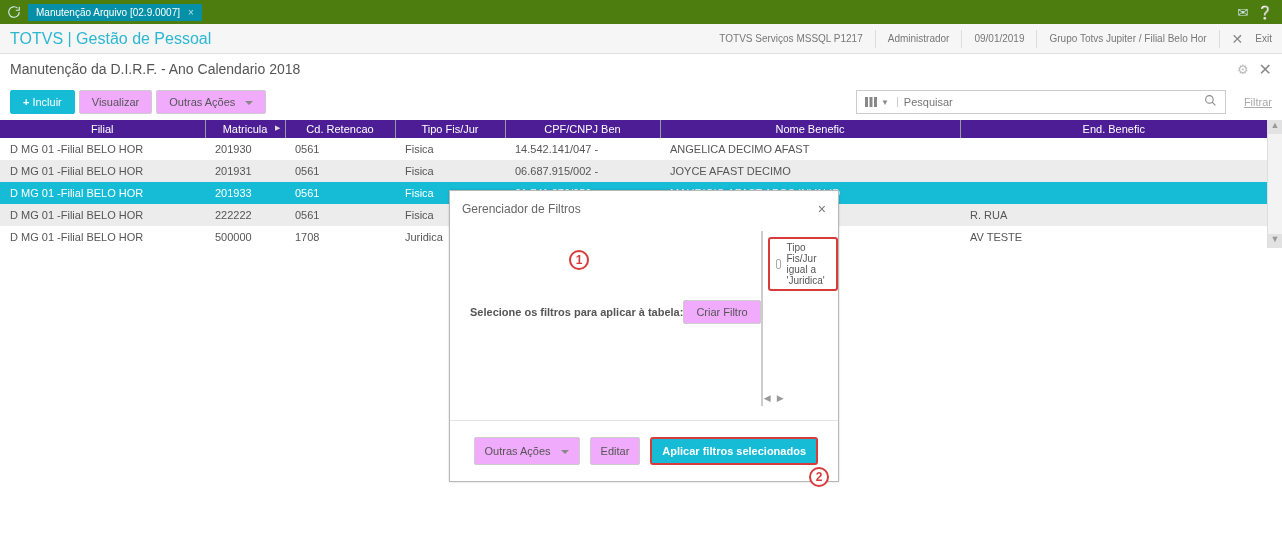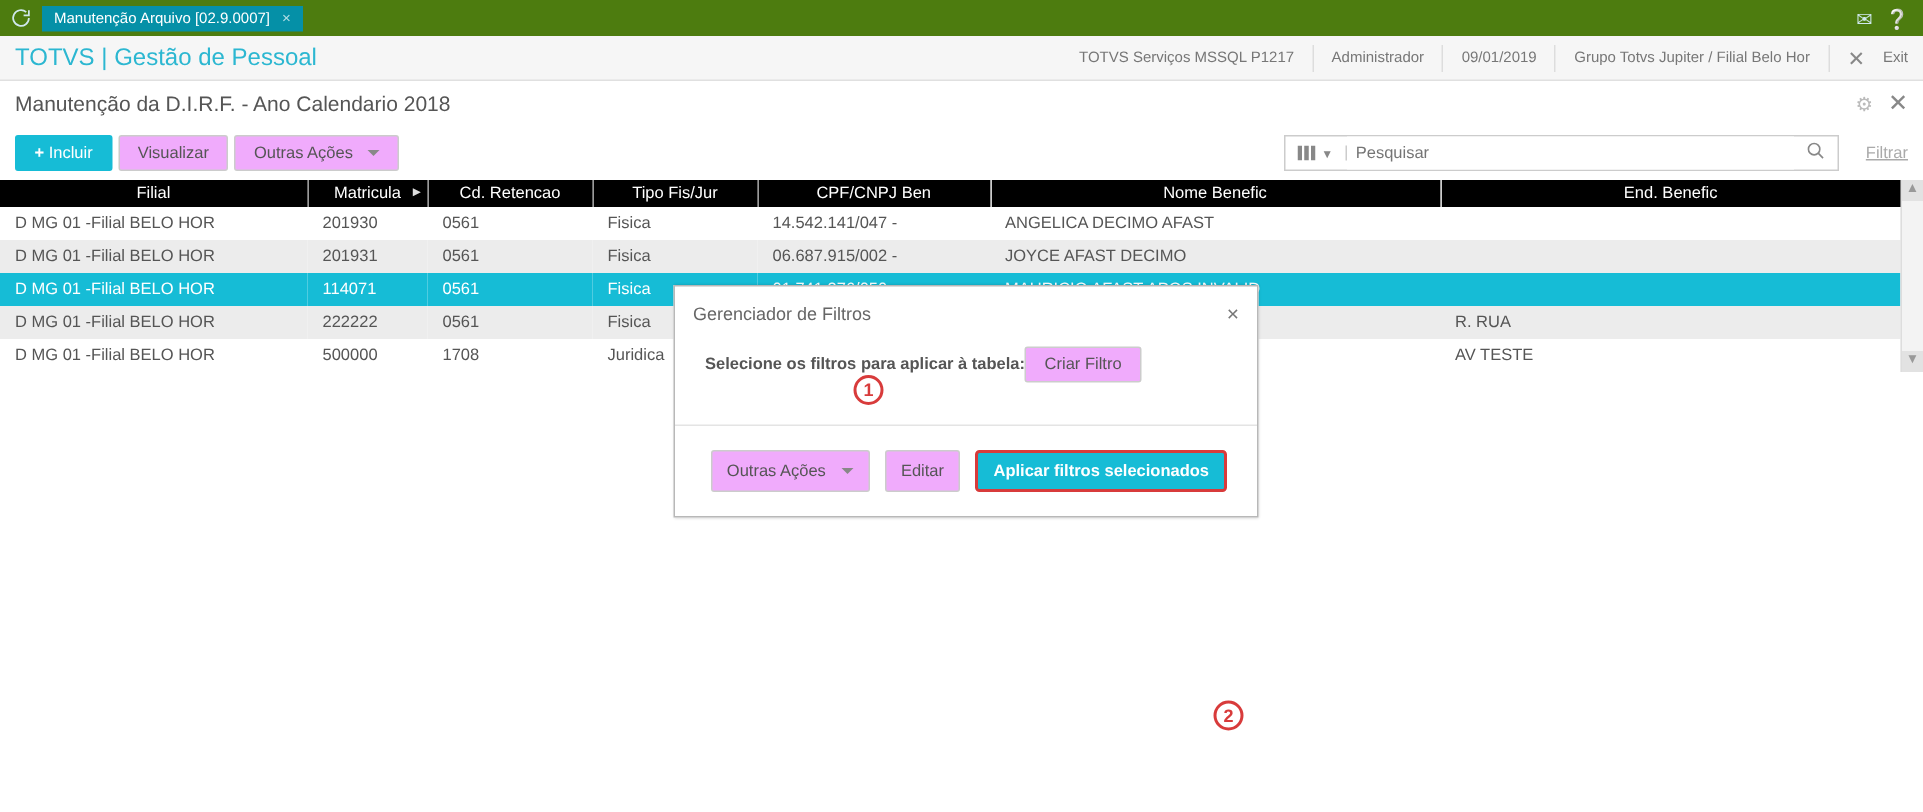--- a/index.html
+++ b/index.html
@@ -36,21 +36,21 @@
   .toolbar .spacer { flex: 1; }
   .searchbox { display: flex; align-items: center; border: 1px solid #ccc; height: 24px; width: 370px; }
   .searchbox .cols { border-right: 1px solid #ccc; padding: 0 8px; display: flex; align-items: center; gap: 4px; color: #888; }
   .searchbox .cols svg { display:block; }
   .searchbox input { border: 0; outline: 0; flex: 1; height: 22px; padding: 0 6px; font-size: 11px; color: #555; }
   .searchbox .mag { padding: 0 8px; color: #888; font-size: 13px; }
   .filterlink { color: #aaa; text-decoration: underline; font-size: 11px; margin-left: 14px; cursor: pointer; }
 
   
   .grid { width: 100%; border-collapse: collapse; }
-  .grid thead th { background: #000000; color: #fff; font-weight: normal; font-size: 11px; padding: 3px 8px; position: relative; }
+  .grid thead th { background: #4c1d95; color: #fff; font-weight: normal; font-size: 11px; padding: 3px 8px; position: relative; }
   .grid thead th + th { border-left: 1px solid #9a9a9a; }
   .grid thead th .marker { position: absolute; right: 4px; top: 4px; font-size: 7px; color: #ddd; }
   .grid tbody td { padding: 5px 10px; font-size: 11px; }
   .grid tbody tr:nth-child(even) td { background: #ececec; }
   .grid tbody tr.sel td { background: #16bcd6; color: #fff; }
   .gridwrap { display: flex; }
   .gridwrap .scroll { width: 15px; background: #eee; border-left: 1px solid #ddd; display:flex; flex-direction:column;}
   .gridwrap .scroll .up, .gridwrap .scroll .dn { height: 14px; text-align: center; font-size: 9px; color: #999; background:#e2e2e2;}
   .gridwrap .scroll .track { flex: 1; background: #f3f3f3; }
 
@@ -178,21 +178,21 @@
           <td>D MG 01 -Filial BELO HOR</td>
           <td>201931</td>
           <td>0561</td>
           <td>Fisica</td>
           <td>06.687.915/002 -</td>
           <td>JOYCE AFAST DECIMO</td>
           <td></td>
         </tr>
         <tr class="sel">
           <td>D MG 01 -Filial BELO HOR</td>
-          <td>114071</td>
+          <td>201933</td>
           <td>0561</td>
           <td>Fisica</td>
           <td>01.741.376/050 -</td>
           <td>MAURICIO AFAST APOS INVALID</td>
           <td></td>
         </tr>
         <tr>
           <td>D MG 01 -Filial BELO HOR</td>
           <td>222222</td>
           <td>0561</td>
@@ -223,20 +223,31 @@
   <div class="mtitle">
     <span>Gerenciador de Filtros</span>
     <span class="x">×</span>
   </div>
   <div class="mbody">
     <div class="row1">
       <span class="lab">Selecione os filtros para aplicar à tabela:</span>
       <span class="sp"></span>
       <button class="btn">Criar Filtro</button>
     </div>
+    <div class="filterlist">
+      <div class="chip">
+        <span class="cb"></span>
+        <span>Tipo Fis/Jur igual a 'Juridica'</span>
+      </div>
+      <div class="hscroll">
+        <span class="ar">◀</span>
+        <div class="tr"></div>
+        <span class="ar">▶</span>
+      </div>
+    </div>
   </div>
   <div class="mfoot">
     <button class="btn caret">Outras Ações</button>
     <button class="btn">Editar</button>
     <button class="btn apply">Aplicar filtros selecionados</button>
   </div>
 </div>
 
 <div class="callout" style="left:569px; top:250px;">1</div>
 <div class="callout" style="left:809px; top:467px;">2</div>

